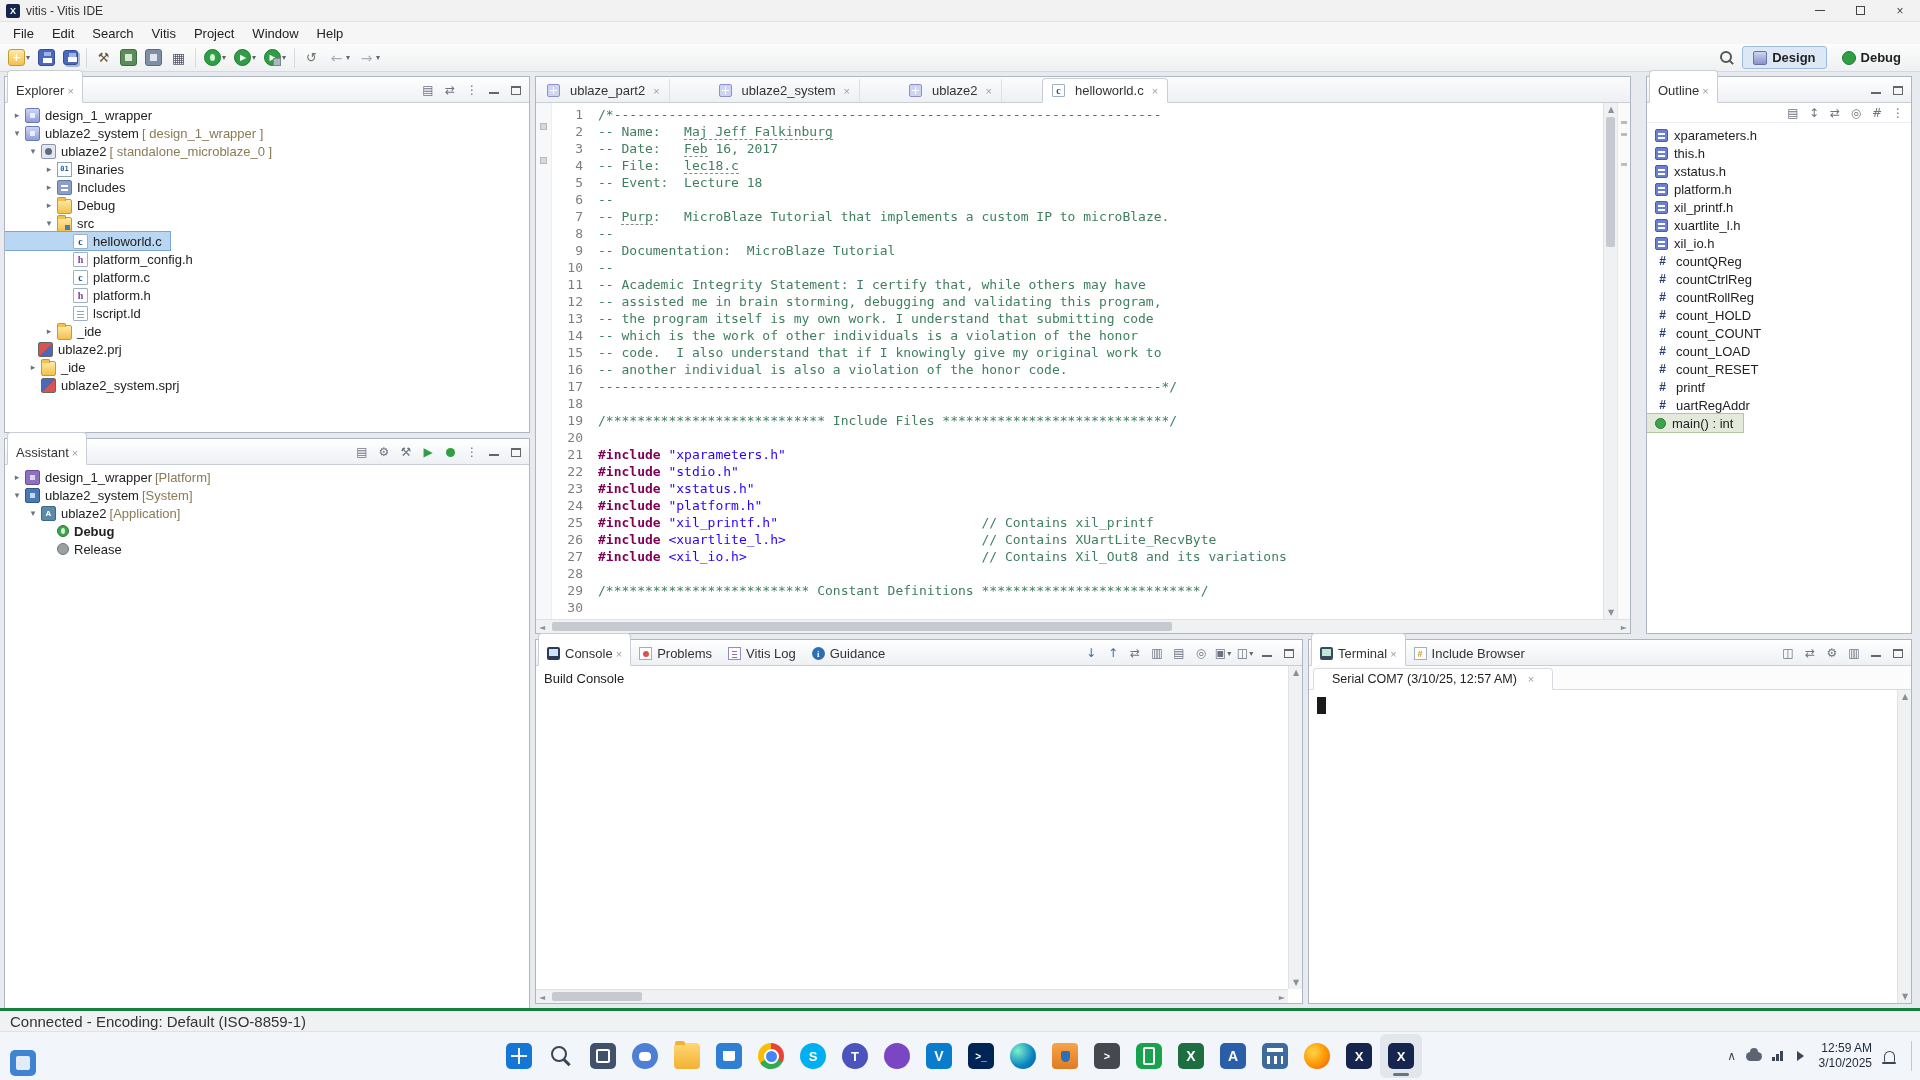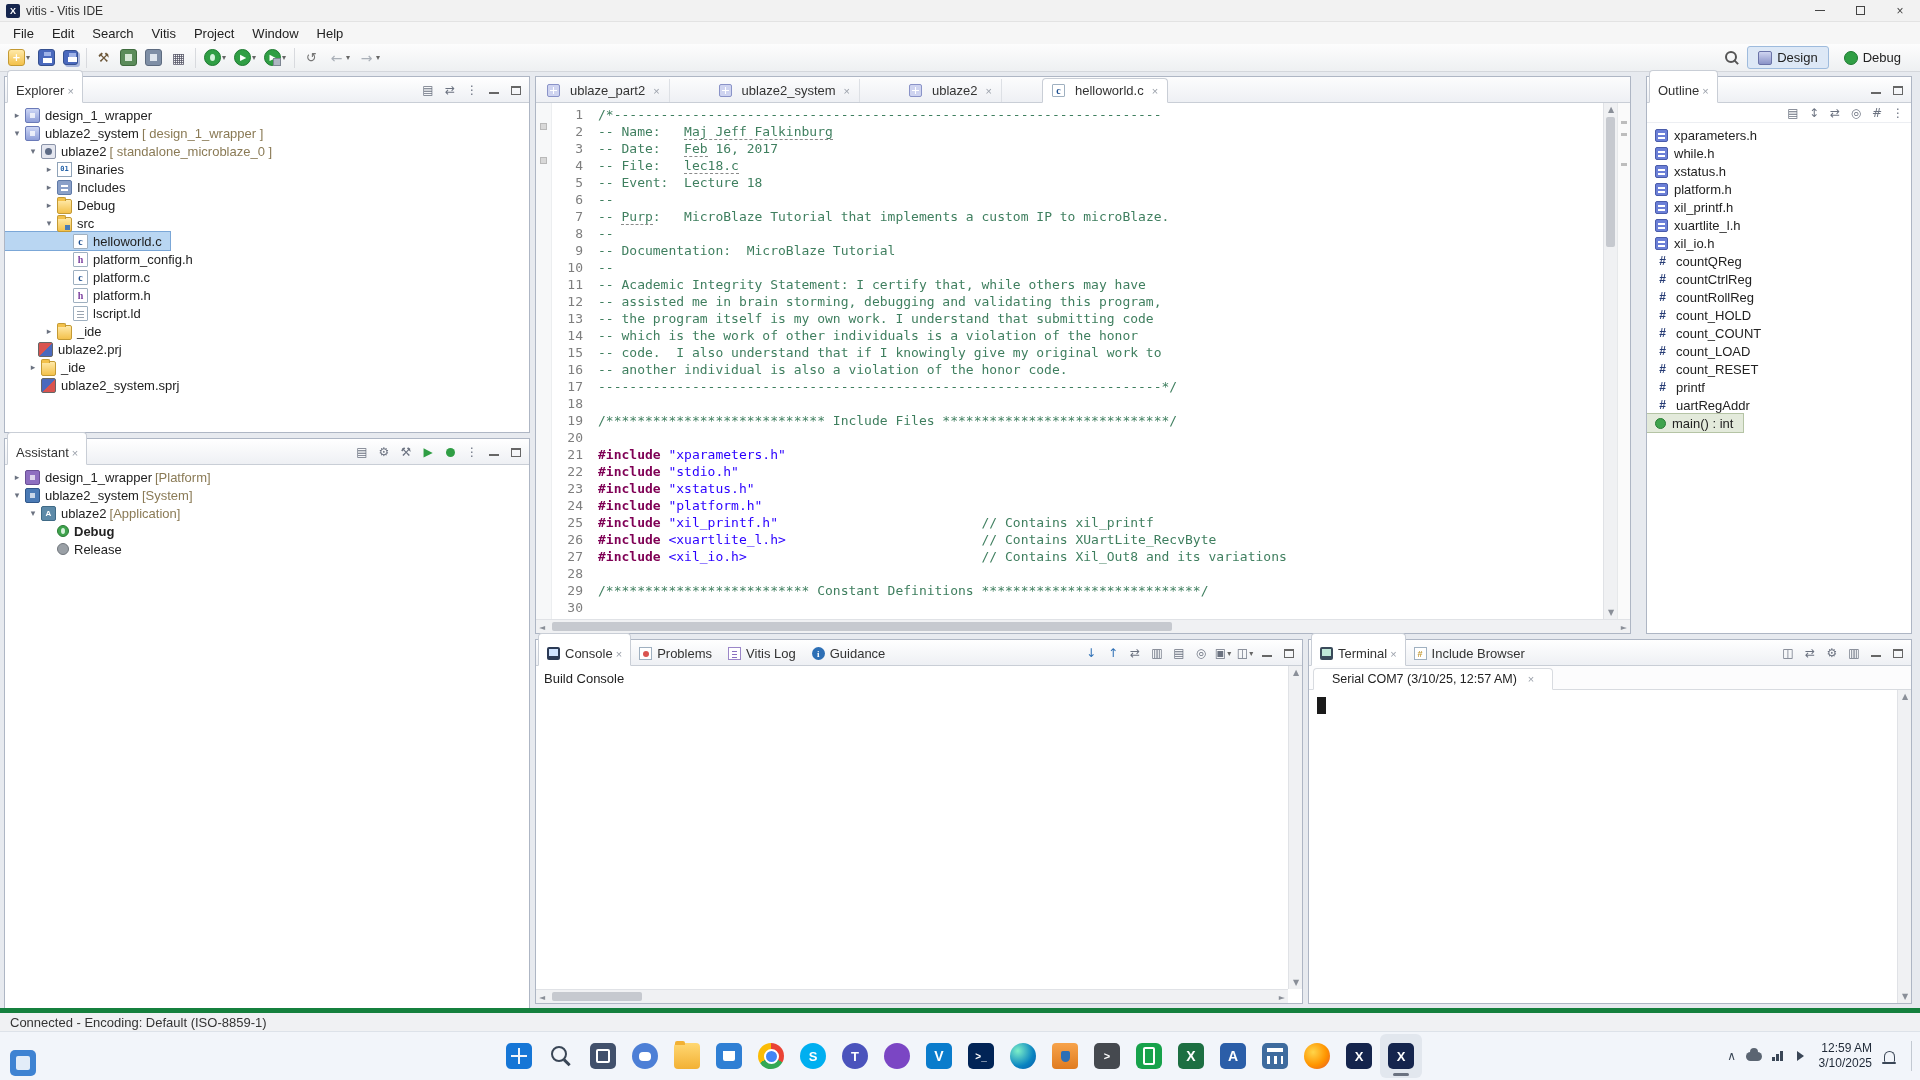--- a/index.html
+++ b/index.html
@@ -167,21 +167,21 @@
   .term-body { flex:1; background:#fff; position:relative; }
   .term-cursor { position:absolute; left:8px; top:7px; width:9px; height:17px; background:#1a1a1a; }
 
   
   .ol-toolbar { height:20px; display:flex; justify-content:flex-end; align-items:center; gap:3px; padding-right:4px; border-bottom:1px solid #eceef2; flex:none; }
   .orow { height:18px; display:flex; align-items:center; padding-left:8px; width:max-content; padding-right:10px; white-space:nowrap; }
   .orow .ticon { margin-right:6px; }
   .orow.osel { background:#e3eadb; outline:1px solid #b5c4a5; }
 
   
-  .statusbar { position:absolute; left:0; top:1008px; width:1920px; height:23px; background:#f0f1f3; border-top:5px solid #15803d; display:flex; align-items:center; padding-left:10px; color:#333; font-size:13px; }
+  .statusbar { position:absolute; left:0; top:1008px; width:1920px; height:23px; background:#f0f1f3; border-top:3px solid #15803d; display:flex; align-items:center; padding-left:10px; color:#333; font-size:15px; }
 
   
   .taskbar { position:absolute; left:0; top:1031px; width:1920px; height:49px; background:#f2f5fa; border-top:1px solid #dde2e9; }
   .tk-left { position:absolute; left:10px; top:9px; }
   .tk-center { position:absolute; left:50%; transform:translateX(-50%); top:2px; display:flex; }
   .tk-app { width:42px; height:44px; display:flex; align-items:center; justify-content:center; border-radius:6px; position:relative; }
   .tk-app.active { background:#e2e7ee; }
   .tk-app.active::after { content:""; position:absolute; bottom:2px; left:13px; width:16px; height:3px; background:#6b7280; border-radius:2px; }
   .appic { width:26px; height:26px; border-radius:5px; position:relative; display:flex; align-items:center; justify-content:center; font-weight:bold; color:#fff; font-size:14px; }
   .ap-widgets { background:#3f83d2; }
@@ -306,21 +306,21 @@
         <span class="tb-ic ic-back"></span>
         <span class="caret">▾</span>
       </div>
       <div class="tb-btn">
         <span class="tb-ic ic-forward"></span>
         <span class="caret">▾</span>
       </div>
     </div>
   <div class="toolbar-right">
     <span class="magnifier"></span>
-    <span id="persp-area" style="display:flex;gap:4px;">
+    <span id="persp-area" style="display:flex;gap:4px;font-weight:bold;">
         <div class="persp-btn active">
           <span class="persp-ic ic-persp-design"></span>
           <span>Design</span>
         </div>
         <div class="persp-btn">
           <span class="persp-ic ic-persp-debug"></span>
           <span>Debug</span>
         </div>
       </span>
   </div>
@@ -619,21 +619,21 @@
       <span class="ph-ic">#</span>
       <span class="ph-ic">⋮</span>
     </div>
     <div class="tree" id="outline-list">
         <div class="orow">
           <span class="ticon i-include"></span>
           <span>xparameters.h</span>
         </div>
         <div class="orow">
           <span class="ticon i-include"></span>
-          <span>while.h</span>
+          <span>this.h</span>
         </div>
         <div class="orow">
           <span class="ticon i-include"></span>
           <span>xstatus.h</span>
         </div>
         <div class="orow">
           <span class="ticon i-include"></span>
           <span>platform.h</span>
         </div>
         <div class="orow">

